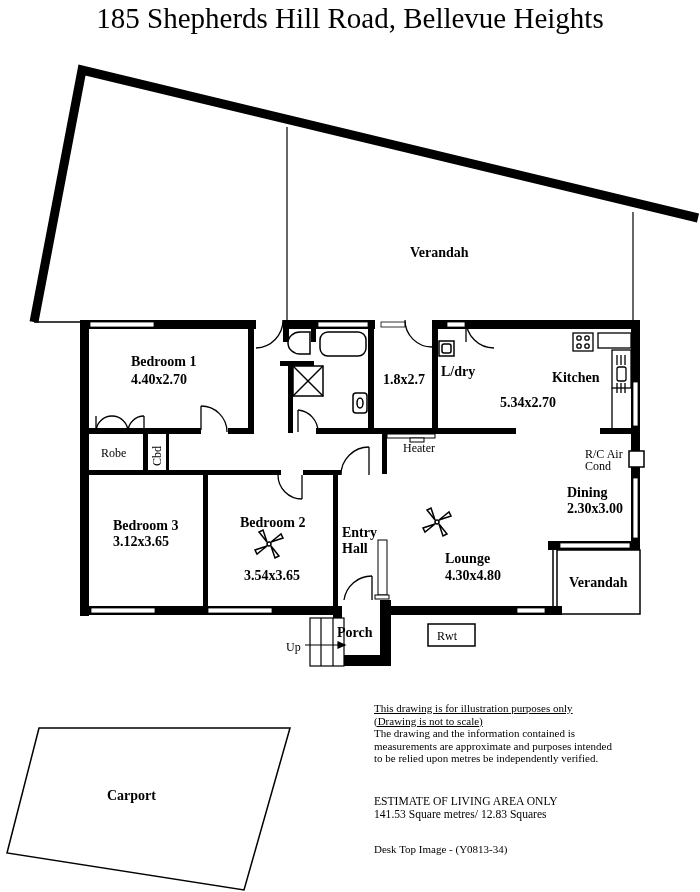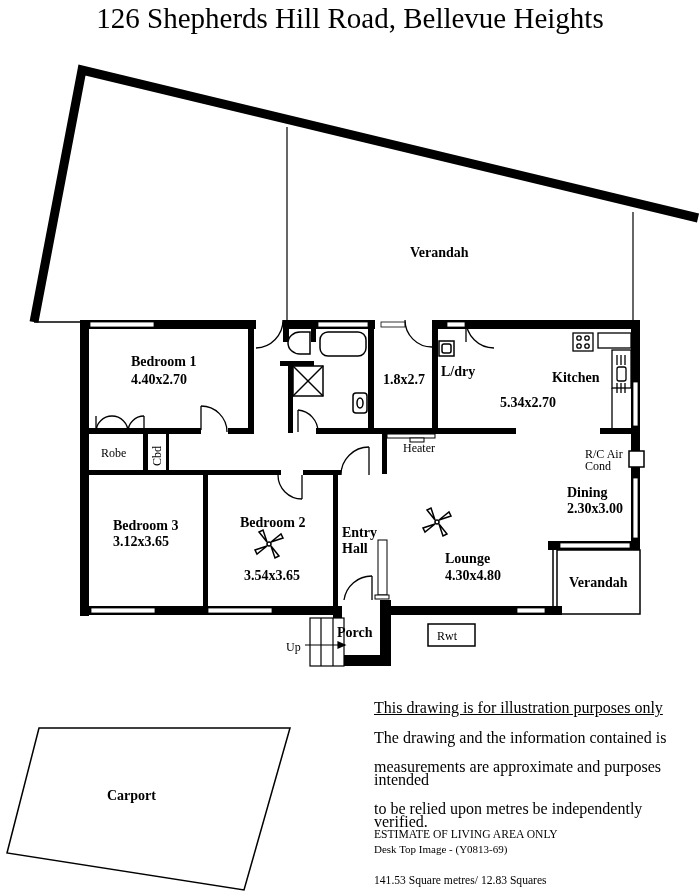--- a/index.html
+++ b/index.html
@@ -1,31 +1,31 @@
 <!DOCTYPE html>
 <html><head>
 <meta charset="utf-8">
 <style>
   html, body { margin: 0; padding: 0; background: #ffffff; }
   body { width: 700px; height: 892px; position: relative; overflow: hidden; font-family: "Liberation Serif", "DejaVu Serif", serif; color: #000; }
   .title { position: absolute; left: 0; top: 0; width: 700px; text-align: center; font-size: 29px; line-height: 36px; font-family: "Liberation Serif", serif; }
   svg.plan { position: absolute; left: 0; top: 0; }
   .lbl { font-family: "Liberation Serif", serif; font-weight: bold; font-size: 14px; fill: #000; }
   .sm { font-family: "Liberation Serif", serif; font-size: 12px; fill: #000; }
-  .disclaimer { position: absolute; left: 374px; top: 702px; width: 320px; font-family: "Liberation Serif", serif; font-size: 16px; line-height: 12.5px; }
+  .disclaimer { position: absolute; left: 374px; top: 702px; width: 320px; font-family: "Liberation Serif", serif; font-size: 11px; line-height: 12.5px; }
   .disclaimer .u { text-decoration: underline; display: block; }
-  .disclaimer .p { display: block; margin-top: 17px; }
+  .disclaimer .p { display: block; }
   .area { position: absolute; left: 374px; top: 796px; font-family: "Liberation Serif", serif; font-size: 11.6px; line-height: 12.5px; }
-  .area span { display: block; margin-top: 33px; }
+  .area span { display: block; }
   .ref { position: absolute; left: 374px; top: 843px; font-family: "Liberation Serif", serif; font-size: 11px; }
 </style>
 </head>
 <body>
 
-<div class="title">126 Shepherds Hill Road, Bellevue Heights</div>
+<div class="title">185 Shepherds Hill Road, Bellevue Heights</div>
 
 <svg class="plan" width="700" height="892" viewBox="0 0 700 892" xmlns="http://www.w3.org/2000/svg">
 
   <g>
     <polyline points="34,322 82,70 698,218" fill="none" stroke="#000" stroke-width="9" stroke-linejoin="miter"></polyline>
     <line x1="34" y1="322" x2="82" y2="322" stroke="#000" stroke-width="1.5"></line>
     <line x1="287" y1="127" x2="287" y2="322" stroke="#000" stroke-width="1.2"></line>
     <line x1="633" y1="212" x2="633" y2="322" stroke="#000" stroke-width="1.2"></line>
   </g>
 
@@ -212,23 +212,24 @@
   <text class="lbl" x="445" y="580">4.30x4.80</text>
   <text class="lbl" x="569" y="587">Verandah</text>
   <text class="lbl" x="337" y="637">Porch</text>
   <text class="sm" x="286" y="651">Up</text>
   <text class="sm" x="437" y="640">Rwt</text>
   <text class="lbl" x="107" y="800">Carport</text>
 </svg>
 
 <div class="disclaimer">
   <span class="u">This drawing is for illustration purposes only</span>
+  <span class="u">(Drawing is not to scale)</span>
   <span class="p">The drawing and the information contained is</span>
   <span class="p">measurements are approximate and purposes intended</span>
   <span class="p">to be relied upon metres be independently verified.</span>
 </div>
 
 <div class="area">
   <span>ESTIMATE OF LIVING AREA ONLY</span>
   <span>141.53 Square metres/  12.83 Squares</span>
 </div>
 
-<div class="ref">Desk Top Image -  (Y0813-69)</div>
+<div class="ref">Desk Top Image -  (Y0813-34)</div>
 
 </body></html>

